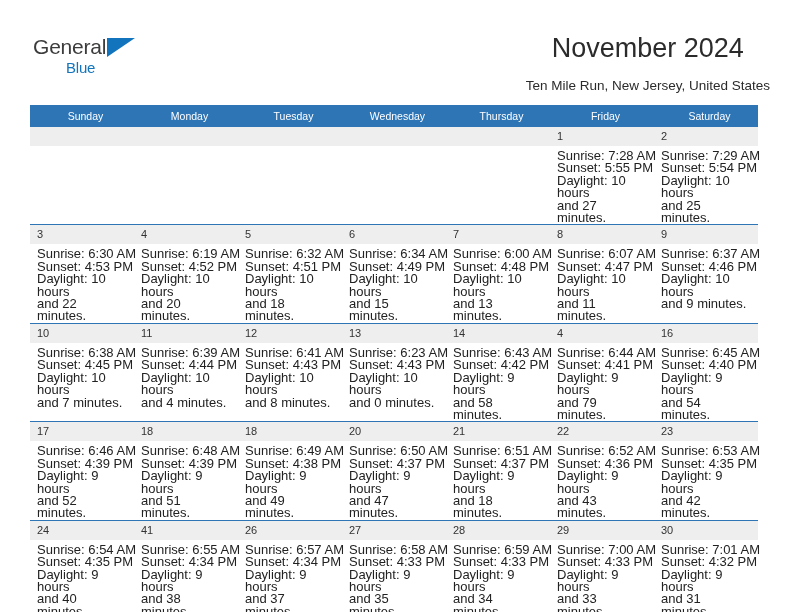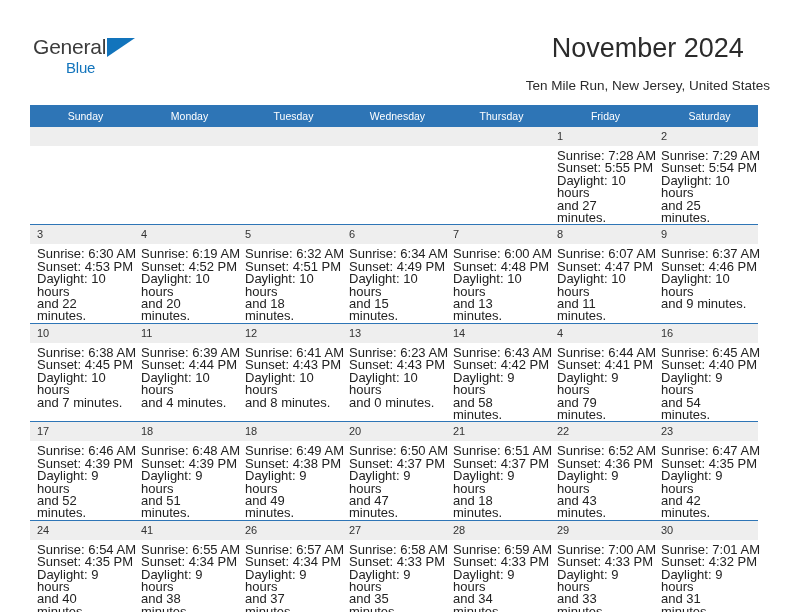--- a/index.html
+++ b/index.html
@@ -426,21 +426,21 @@
             <div class="cellbody">
               <div>Sunrise: 6:52 AM</div>
               <div>Sunset: 4:36 PM</div>
               <div class="daylight-line">Daylight: 9 hours</div>
               <div class="daylight-line">and 43 minutes.</div>
             </div>
           </td>
           <td>
             <div class="daynum">23</div>
             <div class="cellbody">
-              <div>Sunrise: 6:47 AM</div>
+              <div>Sunrise: 6:53 AM</div>
               <div>Sunset: 4:35 PM</div>
               <div class="daylight-line">Daylight: 9 hours</div>
               <div class="daylight-line">and 42 minutes.</div>
             </div>
           </td>
         </tr>
         <tr class="week">
           <td>
             <div class="daynum">24</div>
             <div class="cellbody">

